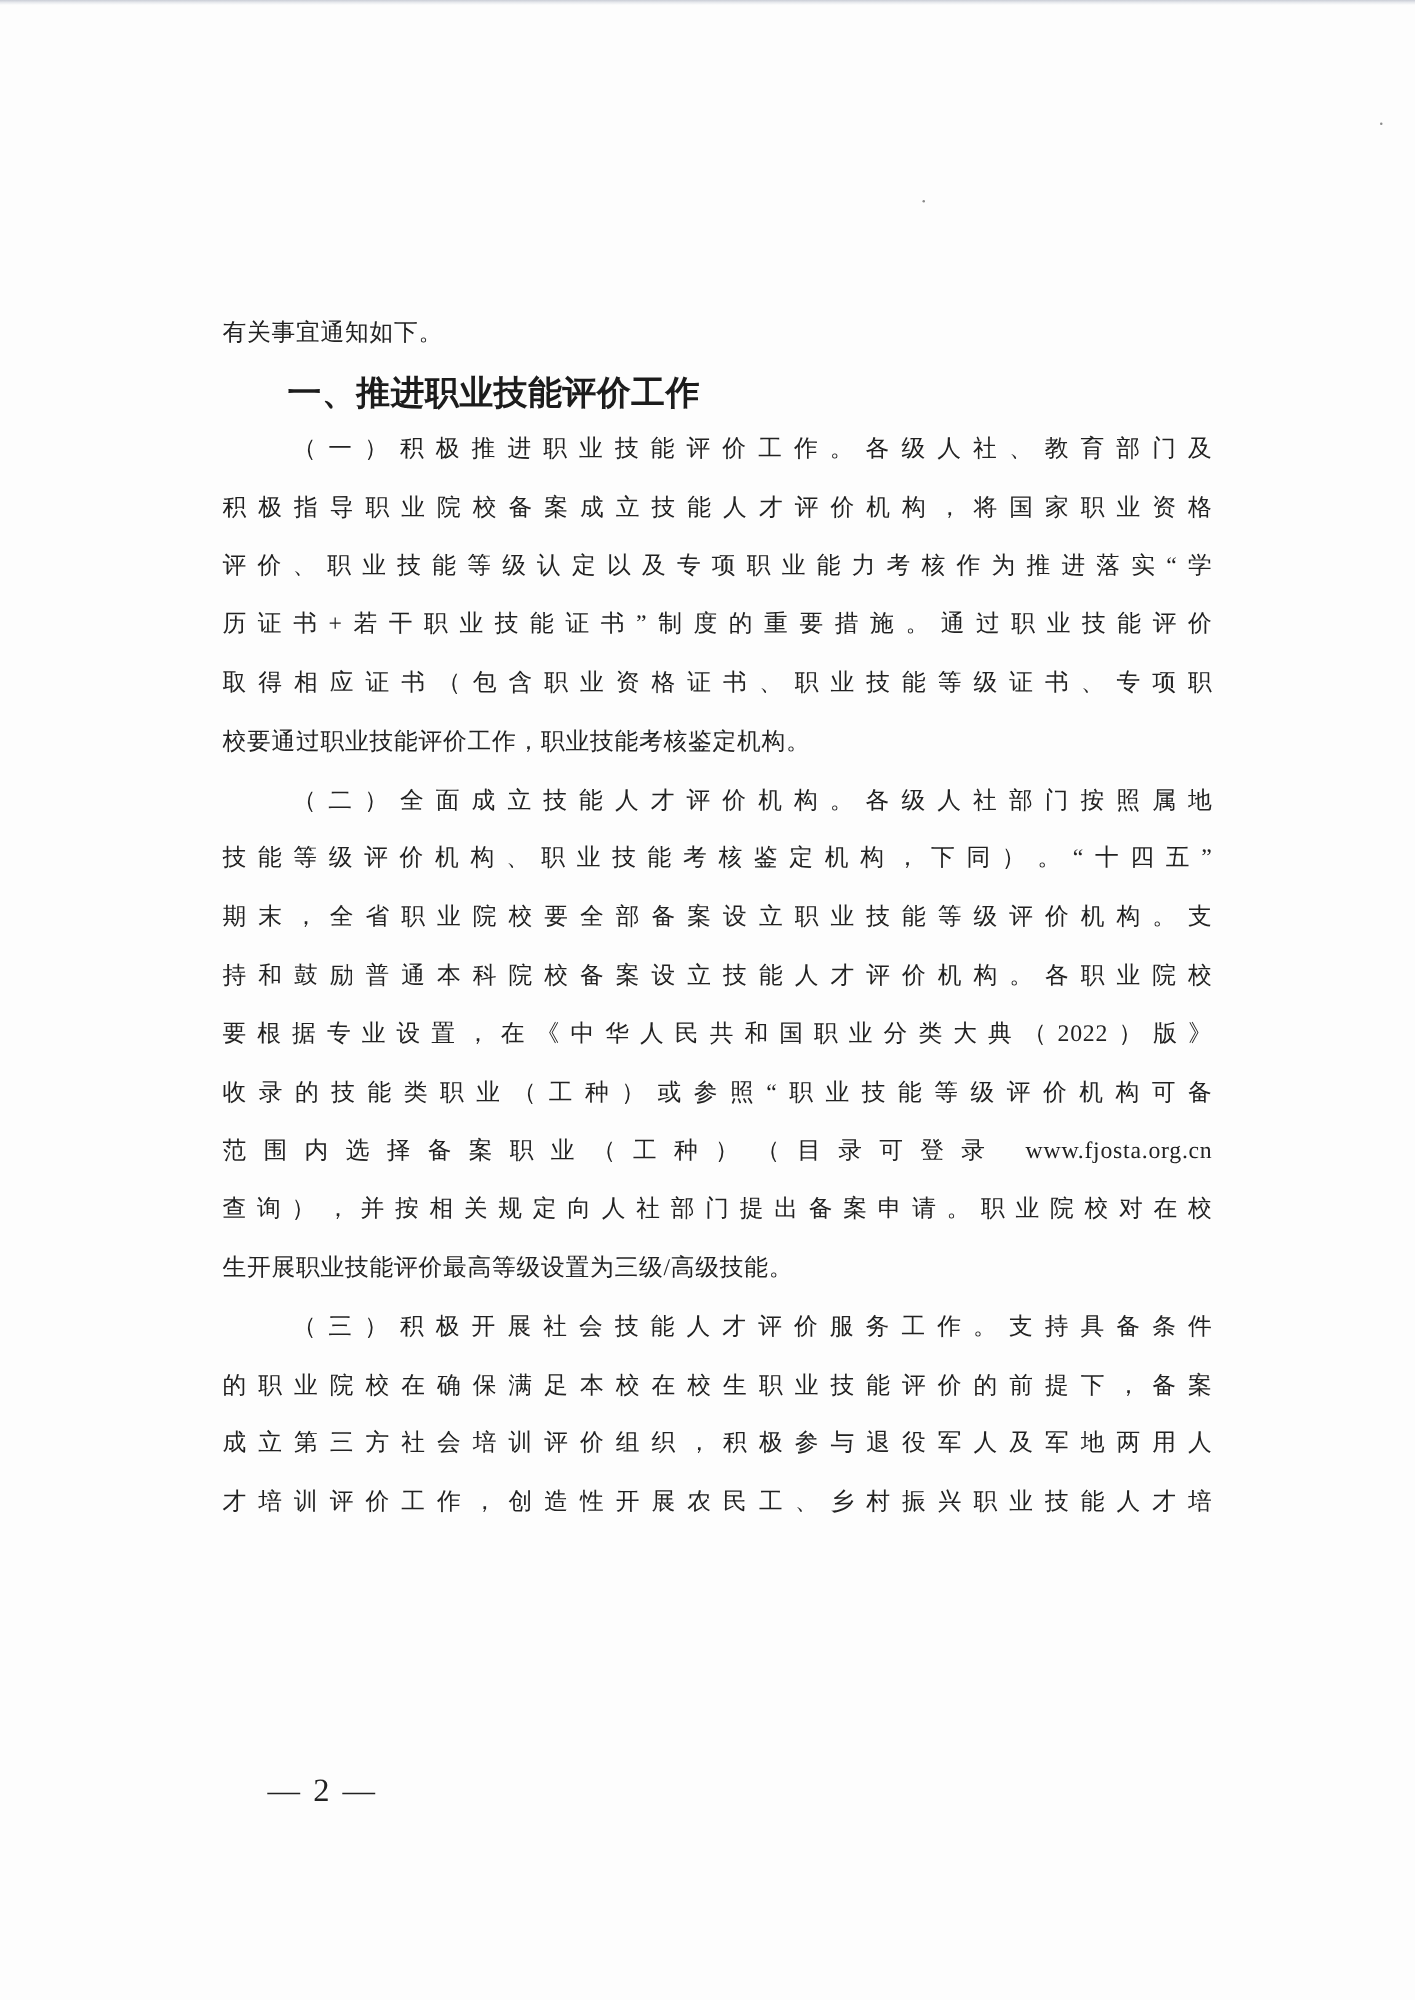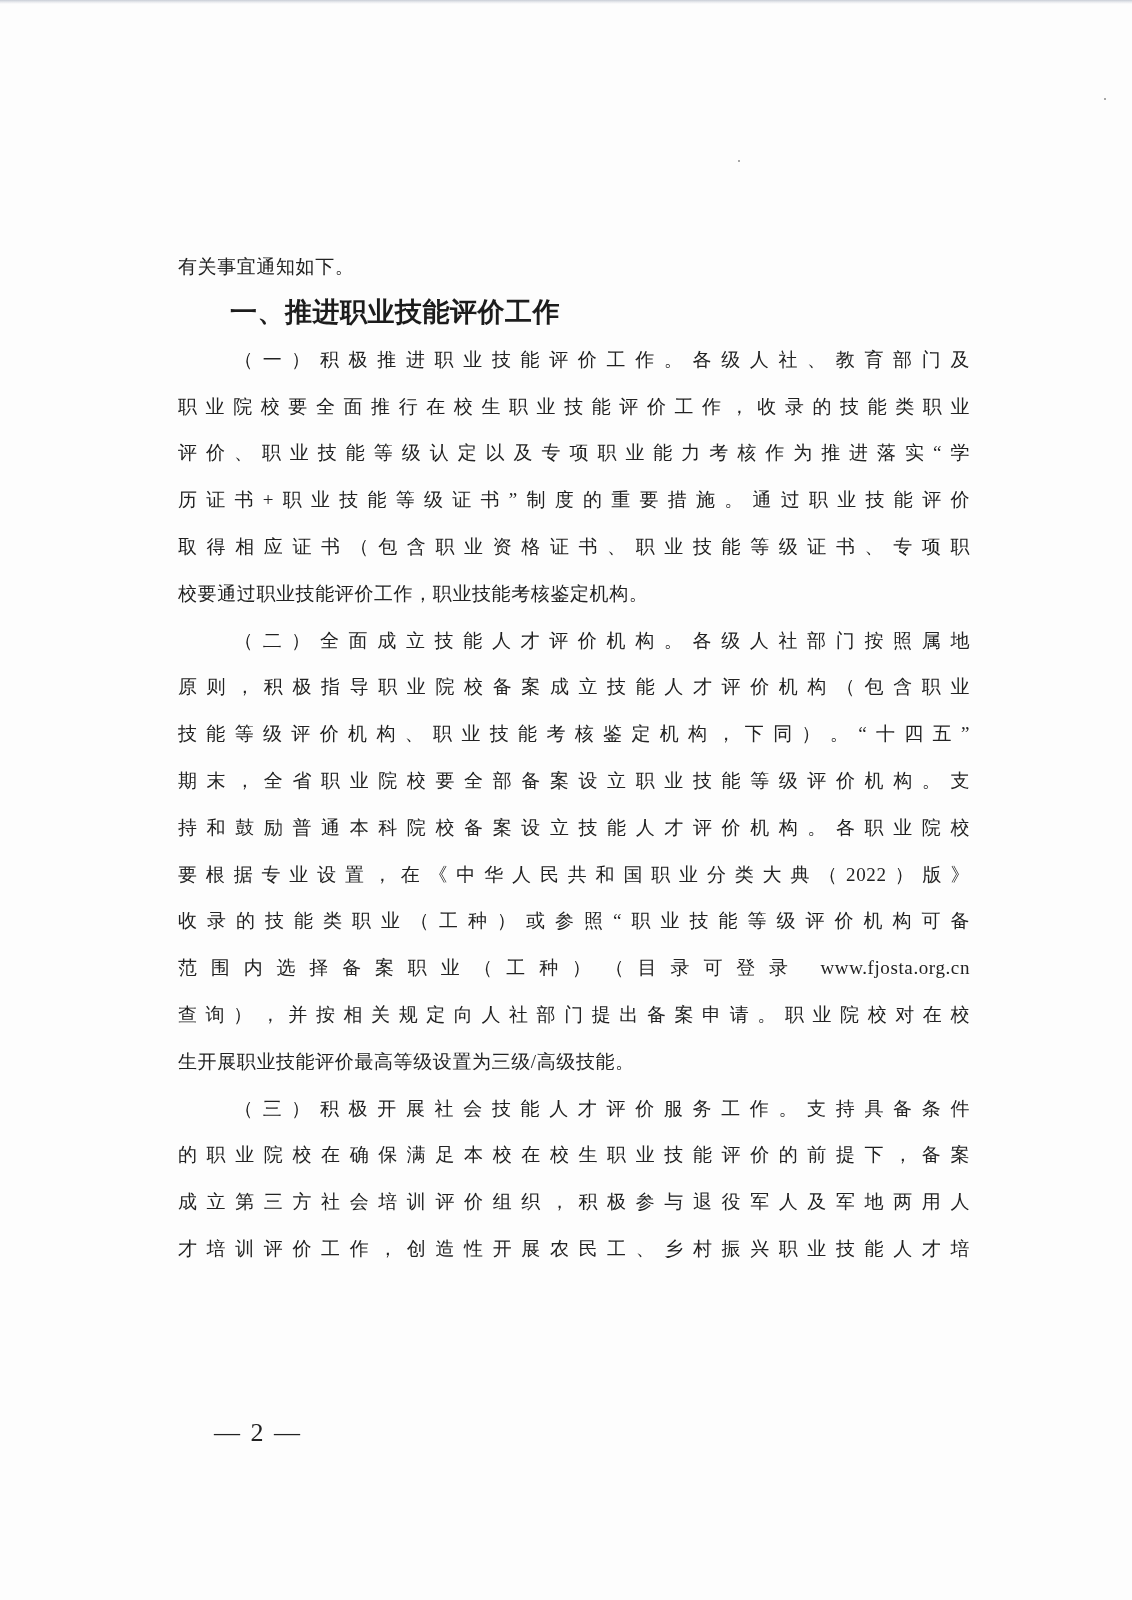--- a/index.html
+++ b/index.html
@@ -44,21 +44,21 @@
       overflow: hidden;
       font-family: Liberation Serif, serif;
     }
     .line.last {
       text-align-last: left;
     }
     .line.indent {
       padding-left: 56px;
     }
     .heading {
-      font-family: Liberation Mono, monospace;
+      font-family: Liberation Sans, sans-serif;
       font-weight: bold;
       font-size: 27px;
       height: 46px;
       line-height: 46px;
       padding-left: 52px;
       letter-spacing: 0.5px;
       color: #1c1c1c;
     }
     .page-number {
       position: absolute;
@@ -76,30 +76,29 @@
 <div class="scan-edge"></div>
 <div class="speck" style="left:1104px; top:98px;"></div>
 <div class="speck" style="left:738px; top:160px;"></div>
 
 <div class="page">
   <div class="line last">有关事宜通知如下。</div>
   <div class="heading">一、推进职业技能评价工作</div>
 
   <div>
     <div class="line indent">（一）积极推进职业技能评价工作。各级人社、教育部门及</div>
-    <div class="line">职业院校要全面推行在校生职业技能评价工作，收录的技能类职业</div>
+    <div class="line">积极指导职业院校备案成立技能人才评价机构，将国家职业资格</div>
     <div class="line">评价、职业技能等级认定以及专项职业能力考核作为推进落实“学</div>
-    <div class="line">历证书+职业技能等级证书”制度的重要措施。通过职业技能评价</div>
+    <div class="line">历证书+若干职业技能证书”制度的重要措施。通过职业技能评价</div>
     <div class="line">取得相应证书（包含职业资格证书、职业技能等级证书、专项职</div>
     <div class="line last">校要通过职业技能评价工作，职业技能考核鉴定机构。</div>
   </div>
 
   <div>
     <div class="line indent">（二）全面成立技能人才评价机构。各级人社部门按照属地</div>
-    <div class="line">原则，积极指导职业院校备案成立技能人才评价机构（包含职业</div>
     <div class="line">技能等级评价机构、职业技能考核鉴定机构，下同）。“十四五”</div>
     <div class="line">期末，全省职业院校要全部备案设立职业技能等级评价机构。支</div>
     <div class="line">持和鼓励普通本科院校备案设立技能人才评价机构。各职业院校</div>
     <div class="line">要根据专业设置，在《中华人民共和国职业分类大典（2022）版》</div>
     <div class="line">收录的技能类职业（工种）或参照“职业技能等级评价机构可备</div>
     <div class="line">范围内选择备案职业（工种）（目录可登录 www.fjosta.org.cn</div>
     <div class="line">查询），并按相关规定向人社部门提出备案申请。职业院校对在校</div>
     <div class="line last">生开展职业技能评价最高等级设置为三级/高级技能。</div>
   </div>
 

